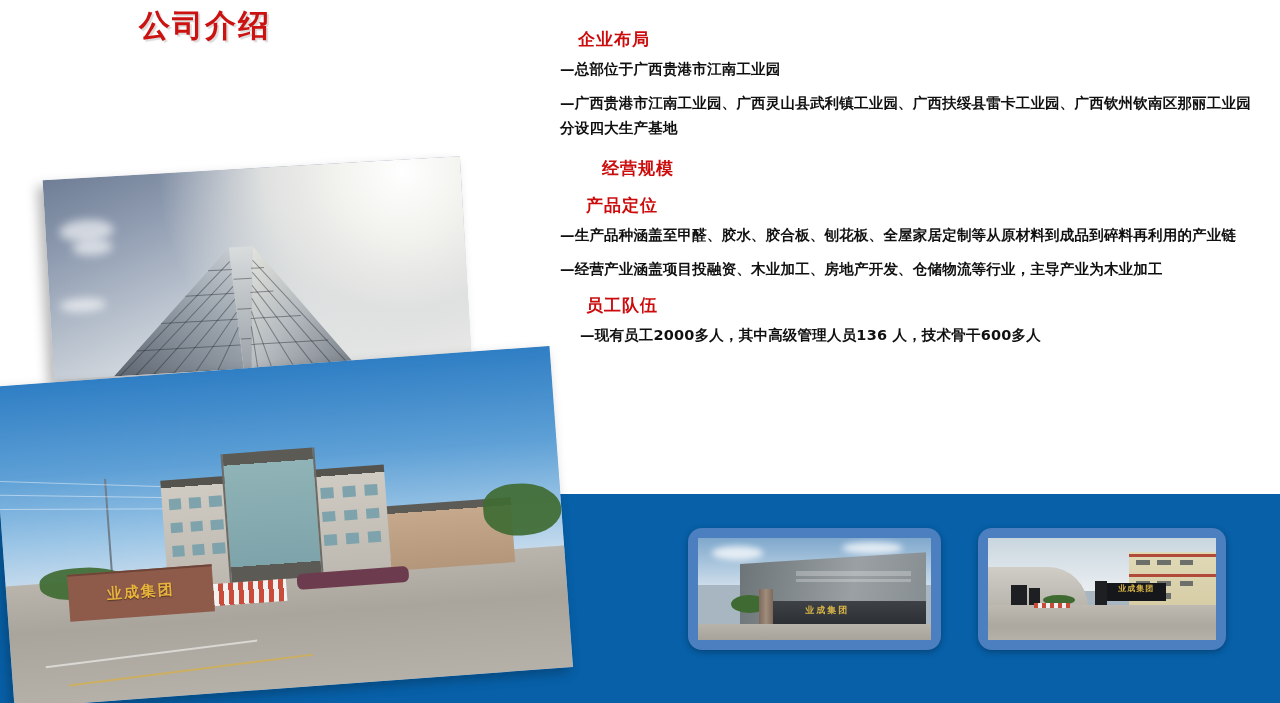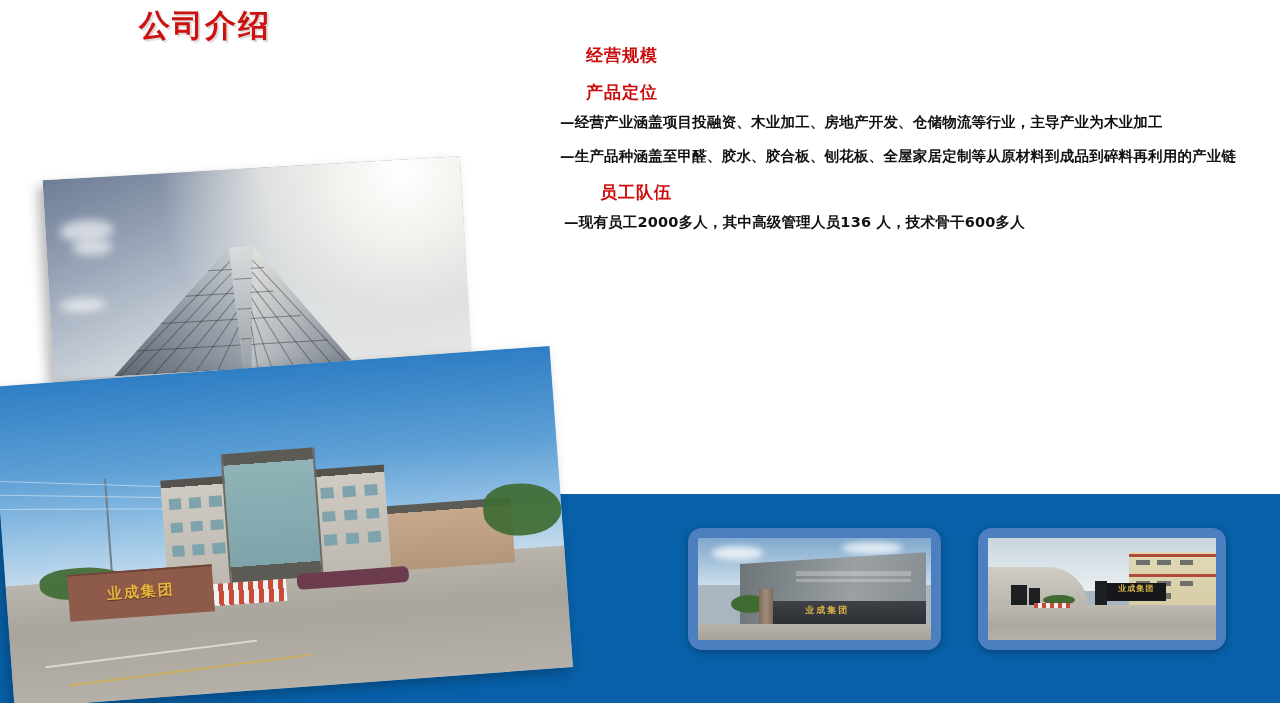--- a/index.html
+++ b/index.html
@@ -105,29 +105,29 @@
   .hedge{position:absolute;background:#6d3b4e;border-radius:6px;}
   .fence{position:absolute;background:repeating-linear-gradient(90deg,#c94b3a 0 5px,#f2f2f2 5px 10px);}
 
   
   .content{position:absolute;left:560px;top:28px;width:700px;}
   .sec{margin-bottom:6px;}
   .sec-h{
     color:#CC0C0C;font-weight:bold;font-size:17px;
     margin:0 0 6px 18px;letter-spacing:1px;
   }
-  .sec-h.ind2{margin-left:26px;}
+  .sec-h.ind2{margin-left:42px;}
   .sec-h.ind3{margin-left:26px;}
-  .sec-h.ind4{margin-left:40px;}
+  .sec-h.ind4{margin-left:26px;}
   .line{
     color:#101010;font-size:14.5px;font-weight:bold;
     line-height:25px;margin:0 0 9px 0;
     letter-spacing:.2px;
   }
-  .line.ind{margin-left:4px;}
+  .line.ind{margin-left:20px;}
   .sec1{margin-bottom:14px;}
   .sec2{margin-top:16px;margin-bottom:14px;}
   .sec3{margin-top:8px;margin-bottom:10px;}
   .sec4{margin-top:12px;}
 
   
   .thumb{
     position:absolute;width:253px;height:122px;border-radius:14px;
     background:#4C7FC0;padding:10px;box-sizing:border-box;
     box-shadow:0 2px 6px rgba(0,0,0,.3);
@@ -262,29 +262,34 @@
 
     <div class="sign-board"></div>
     <div class="sign-text">业成集团</div>
 
     <div class="road-line" style="left:6%;top:86%;width:38%;transform:rotate(-3deg);"></div>
     <div class="road-yellow" style="left:10%;top:92%;width:44%;transform:rotate(-3deg);"></div>
   </div>
 
   <div class="content">
 
+    <div class="sec sec1">
+      <div class="sec-h">企业布局</div>
+      <p class="line">—总部位于广西贵港市江南工业园</p>
+      <p class="line">—广西贵港市江南工业园、广西灵山县武利镇工业园、广西扶绥县雷卡工业园、广西钦州钦南区那丽工业园分设四大生产基地</p>
+    </div>
 
     <div class="sec sec2">
       <div class="sec-h ind2">经营规模</div>
     </div>
 
     <div class="sec sec3">
       <div class="sec-h ind3">产品定位</div>
+      <p class="line">—生产品种涵盖至甲醛、胶水、胶合板、刨花板、全屋家居定制等从原材料到成品到碎料再利用的产业链</p>
       <p class="line">—经营产业涵盖项目投融资、木业加工、房地产开发、仓储物流等行业，主导产业为木业加工</p>
-      <p class="line">—生产品种涵盖至甲醛、胶水、胶合板、刨花板、全屋家居定制等从原材料到成品到碎料再利用的产业链</p>
     </div>
 
     <div class="sec sec4">
       <div class="sec-h ind4">员工队伍</div>
       <p class="line ind">—现有员工2000多人，其中高级管理人员136 人，技术骨干600多人</p>
     </div>
 
   </div>
 
   <div class="thumb t1">

